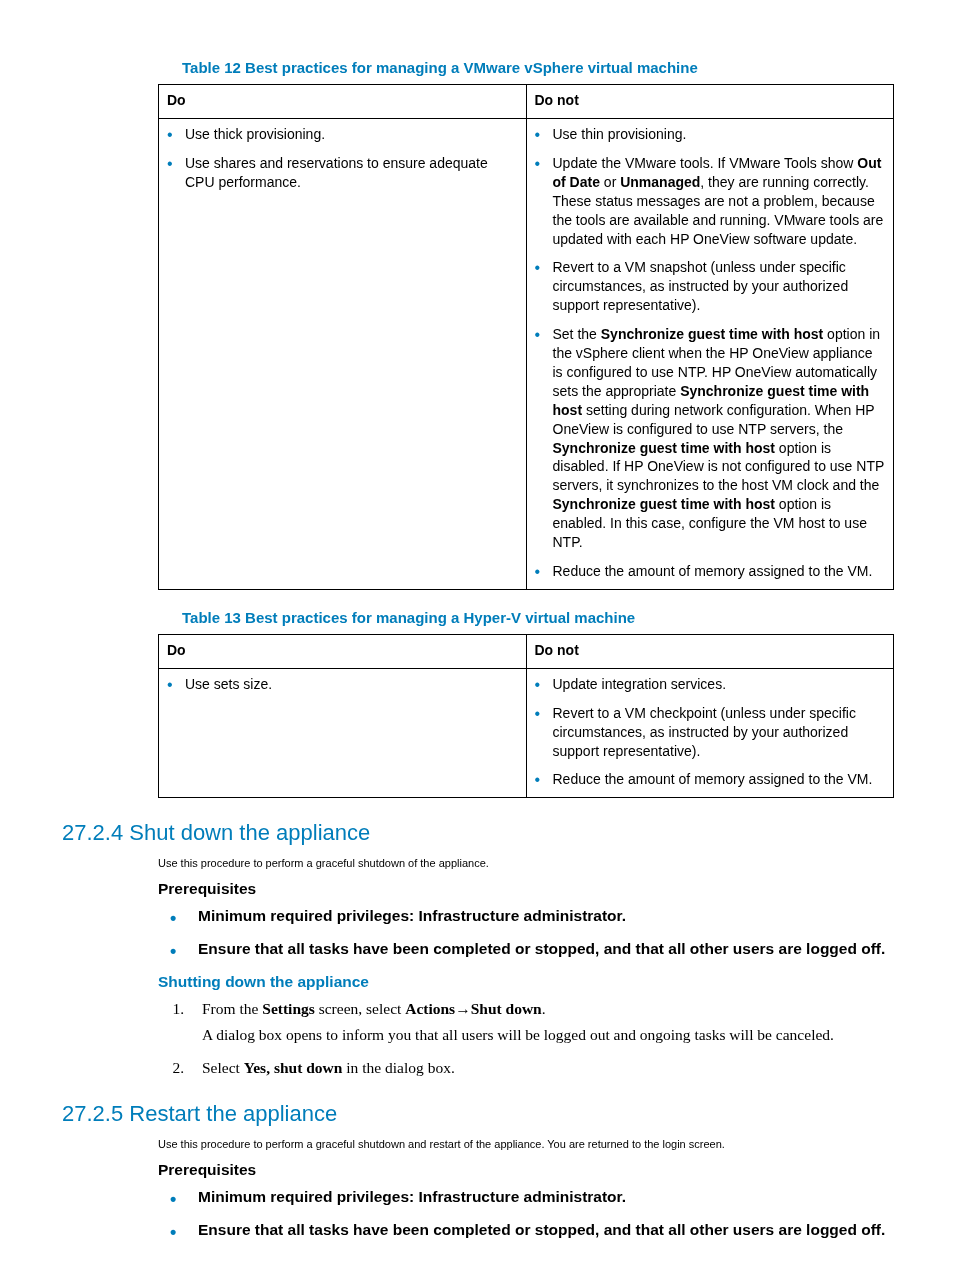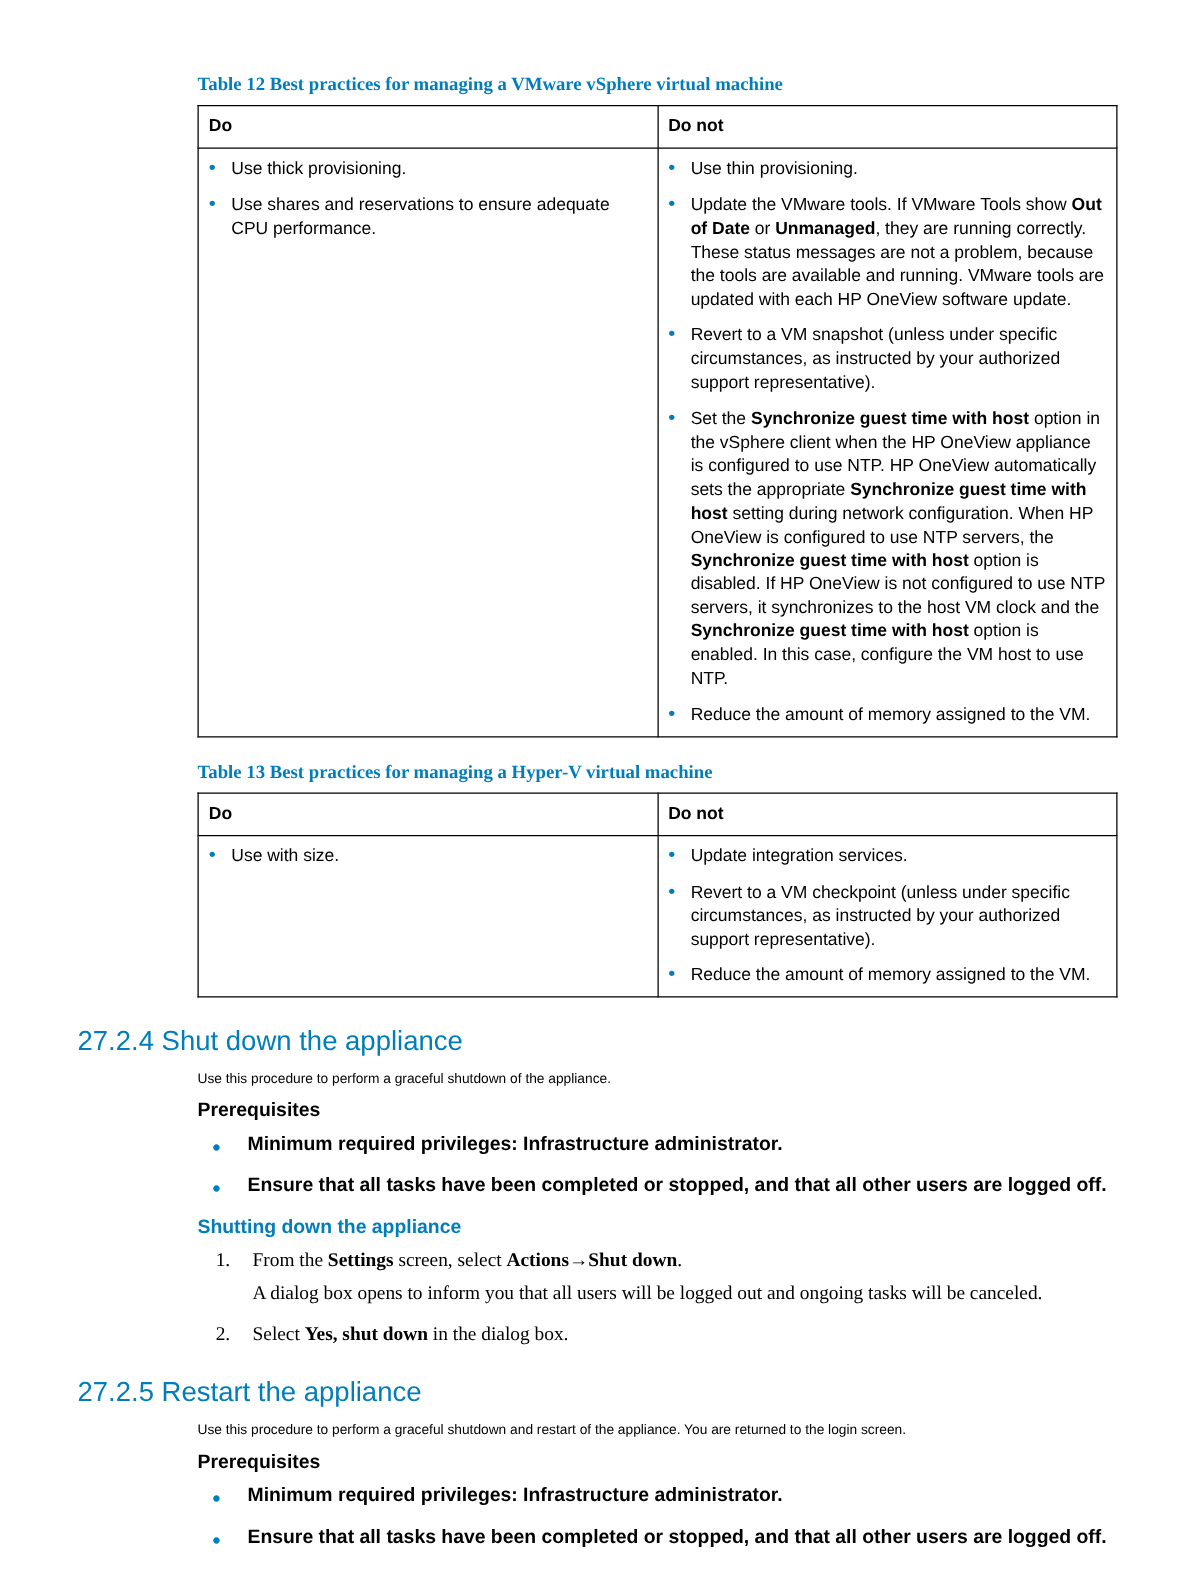--- a/index.html
+++ b/index.html
@@ -15,22 +15,21 @@
     width: 954px;
     min-height: 1271px;
     position: relative;
     padding: 58px 60px 40px 62px;
     box-sizing: border-box;
   }
   .table-caption {
     color: #007dba;
     font-weight: bold;
     font-size: 15px;
-    margin: 0 0 6px 96px;
-    font-family: Liberation Serif, serif;
+    margin: 0 0 6px 120px;
   }
   table.bp {
     border-collapse: collapse;
     width: 736px;
     margin-left: 96px;
     margin-bottom: 18px;
     table-layout: fixed;
     border-radius: 16px;
   }
   table.bp th, table.bp td {
@@ -170,21 +169,21 @@
     <thead>
       <tr>
         <th>Do</th>
         <th>Do not</th>
       </tr>
     </thead>
     <tbody>
       <tr>
         <td>
           <ul class="cell-list">
-              <li><span>Use with size.</span></li>
+              <li><span>Use sets size.</span></li>
             </ul>
         </td>
         <td>
           <ul class="cell-list">
               <li><span>Update integration services.</span></li>
               <li><span>Revert to a VM checkpoint (unless under specific circumstances, as instructed by your authorized support representative).</span></li>
               <li><span>Reduce the amount of memory assigned to the VM.</span></li>
             </ul>
         </td>
       </tr>

